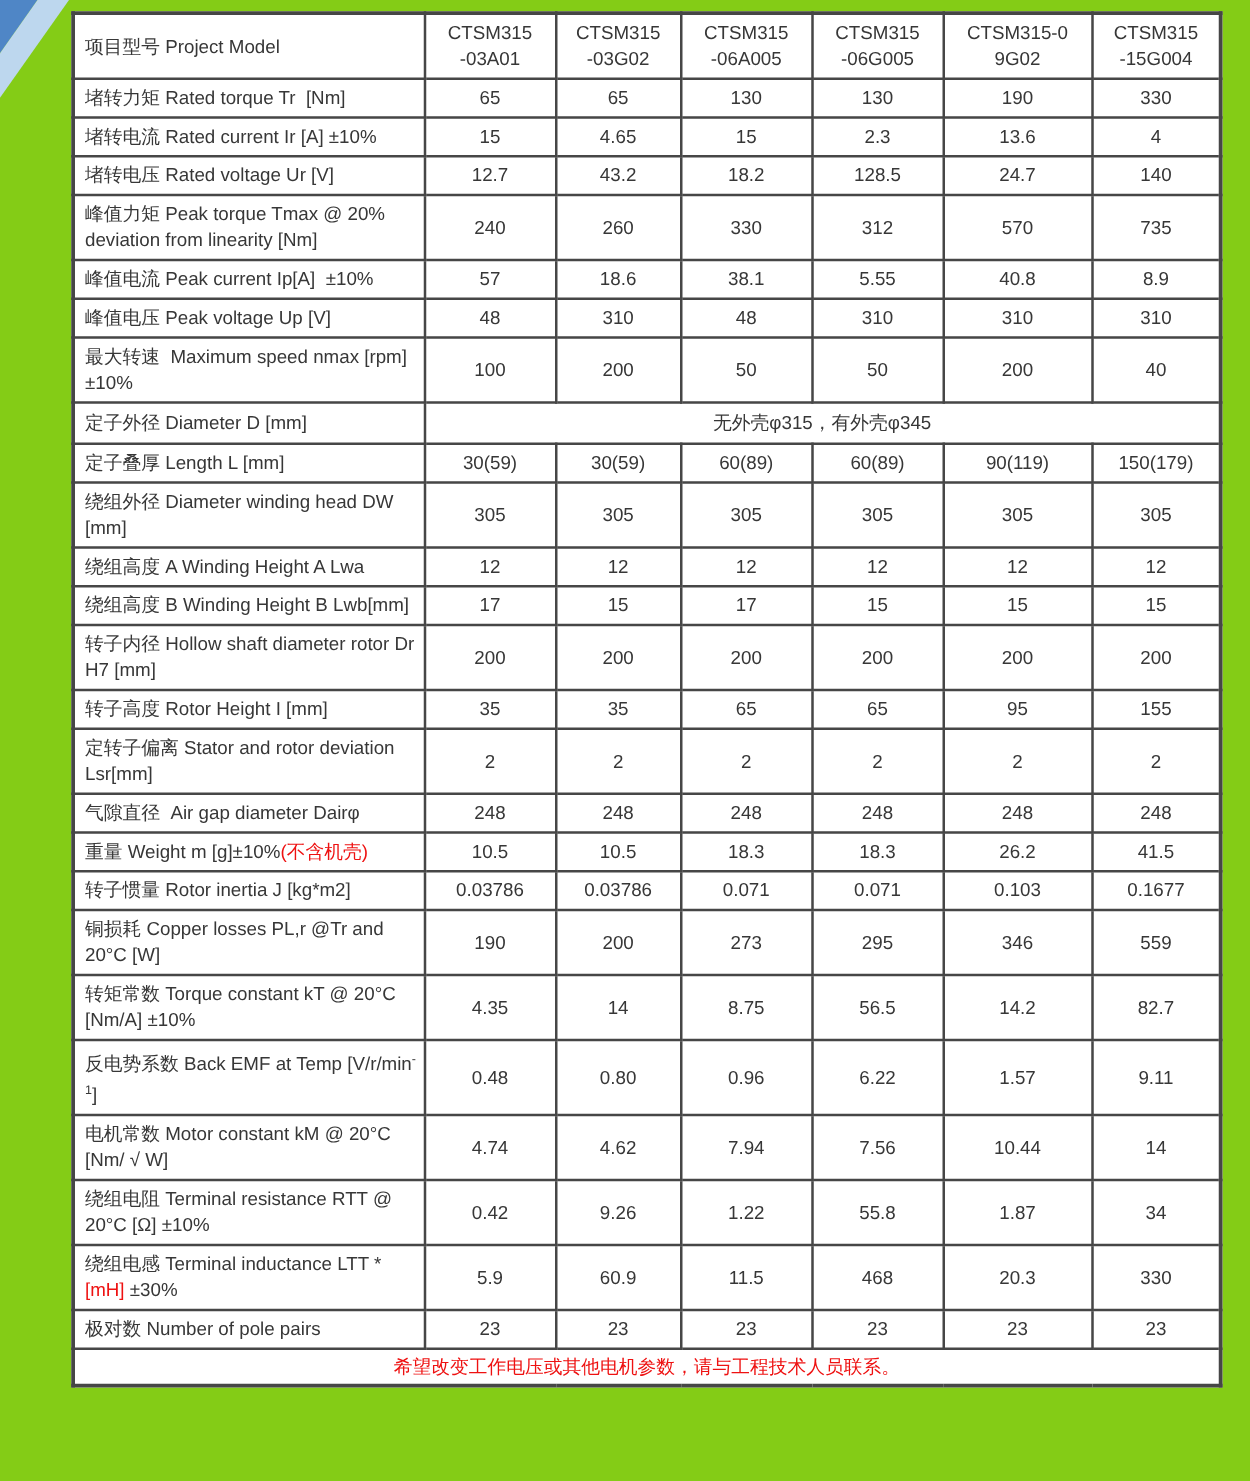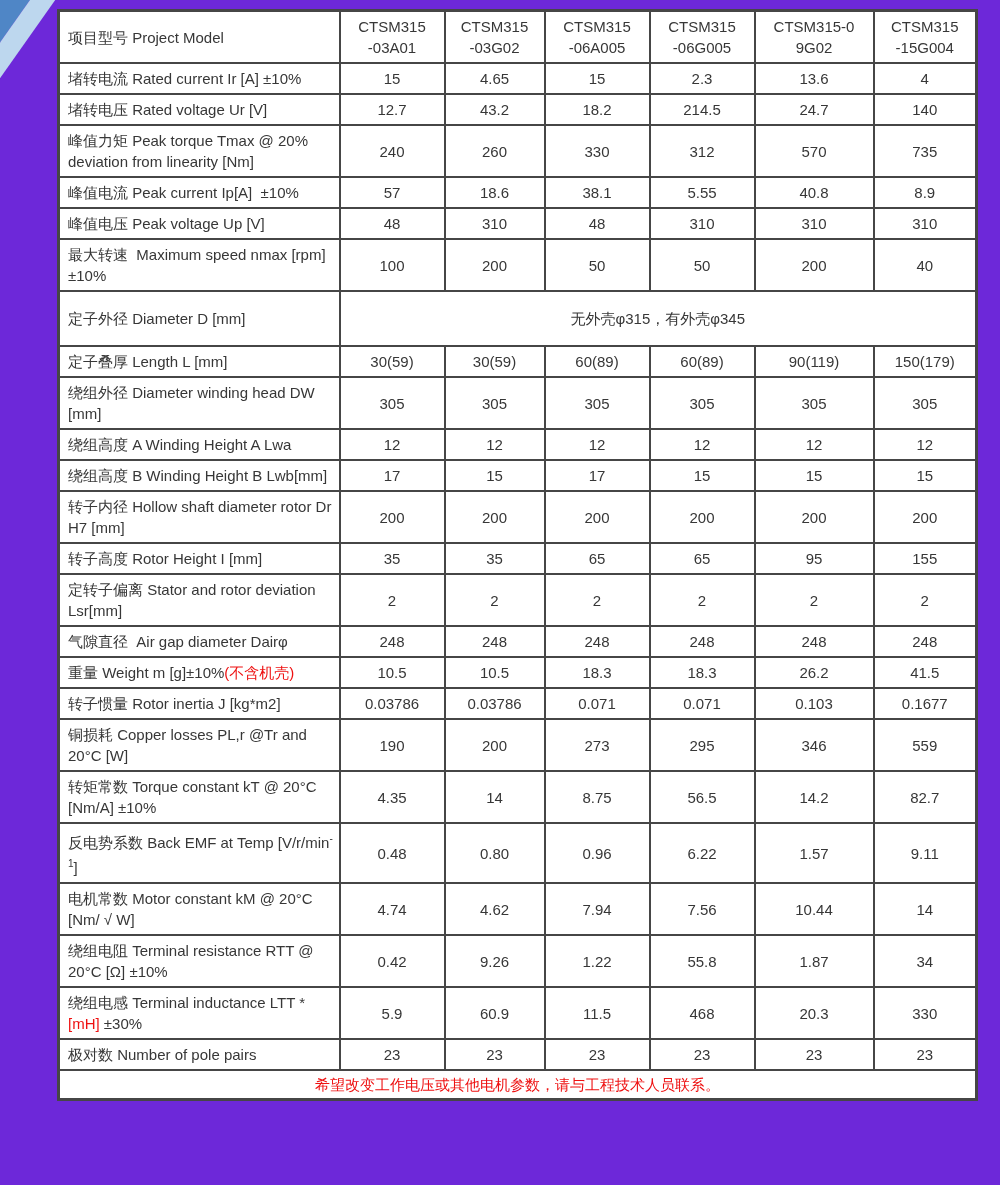--- a/index.html
+++ b/index.html
@@ -3,21 +3,21 @@
 <meta charset="utf-8">
 <style>
   * { margin: 0; padding: 0; box-sizing: border-box; }
   html, body {
     width: 1000px; height: 1185px;
     background: #ffffff;
     font-family: "Liberation Sans", "DejaVu Sans", sans-serif;
     color: #373737;
     overflow: hidden;
   }
-  .page { position: relative; width: 1000px; height: 1185px; background:#6d28d9; }
+  .page { position: relative; width: 1000px; height: 1185px; background:#84cc16; }
 
   
   .corner { position: absolute; top: 0; left: 0; width: 60px; height: 85px; z-index: 1; }
   .corner .tri-dark {
     position: absolute; top: 0; left: 0; width: 60px; height: 85px;
     clip-path: polygon(0 0, 50% 0, 0 50%);
   }
   .corner .tri-light {
     position: absolute; top: 0; left: 0; width: 60px; height: 85px;
     clip-path: polygon(50% 0, 92% 0, 0 92%, 0 50%);
@@ -51,21 +51,21 @@
   td.label-cell, th.label-cell {
     text-align: left;
     padding: 4px 4px 4px 8px;
     white-space: pre-wrap;
   }
   td.value-cell, th.model-cell {
     text-align: center;
     padding: 4px 2px;
   }
   th.model-cell { white-space: pre-line; }
-  td.span-cell { text-align: center; padding: 16px 2px; }
+  td.span-cell { text-align: center; padding: 5px 2px; }
   tr.single td { height: 29px; }
   tr.header-row th { height: 50px; }
 
   .seg-s { font-size: 15px; }
   .seg-sup { font-size: 10px; vertical-align: super; }
 
   td.footer-cell {
     text-align: center;
     padding: 3px 2px;
     font-weight: 600;
@@ -104,34 +104,43 @@
           <th class="model-cell">CTSM315
 -06G005</th>
           <th class="model-cell">CTSM315-0
 9G02</th>
           <th class="model-cell">CTSM315
 -15G004</th>
         </tr>
     </thead>
     <tbody>
         <tr class="single">
+          <td class="label-cell"><span class="seg-n">堵转力矩 Rated torque Tr  [Nm]</span></td>
+          <td class="value-cell">65</td>
+          <td class="value-cell">65</td>
+          <td class="value-cell">130</td>
+          <td class="value-cell">130</td>
+          <td class="value-cell">190</td>
+          <td class="value-cell">330</td>
+        </tr>
+        <tr class="single">
           <td class="label-cell"><span class="seg-n">堵转电流 Rated current Ir [A] </span><span class="seg-s">±10%</span></td>
           <td class="value-cell">15</td>
           <td class="value-cell">4.65</td>
           <td class="value-cell">15</td>
           <td class="value-cell">2.3</td>
           <td class="value-cell">13.6</td>
           <td class="value-cell">4</td>
         </tr>
         <tr class="single">
           <td class="label-cell"><span class="seg-n">堵转电压 Rated voltage Ur [V]</span></td>
           <td class="value-cell">12.7</td>
           <td class="value-cell">43.2</td>
           <td class="value-cell">18.2</td>
-          <td class="value-cell">214.5</td>
+          <td class="value-cell">128.5</td>
           <td class="value-cell">24.7</td>
           <td class="value-cell">140</td>
         </tr>
         <tr class="tall">
           <td class="label-cell"><span class="seg-n">峰值力矩 Peak torque Tmax @ 20% deviation from linearity [Nm]</span></td>
           <td class="value-cell">240</td>
           <td class="value-cell">260</td>
           <td class="value-cell">330</td>
           <td class="value-cell">312</td>
           <td class="value-cell">570</td>

